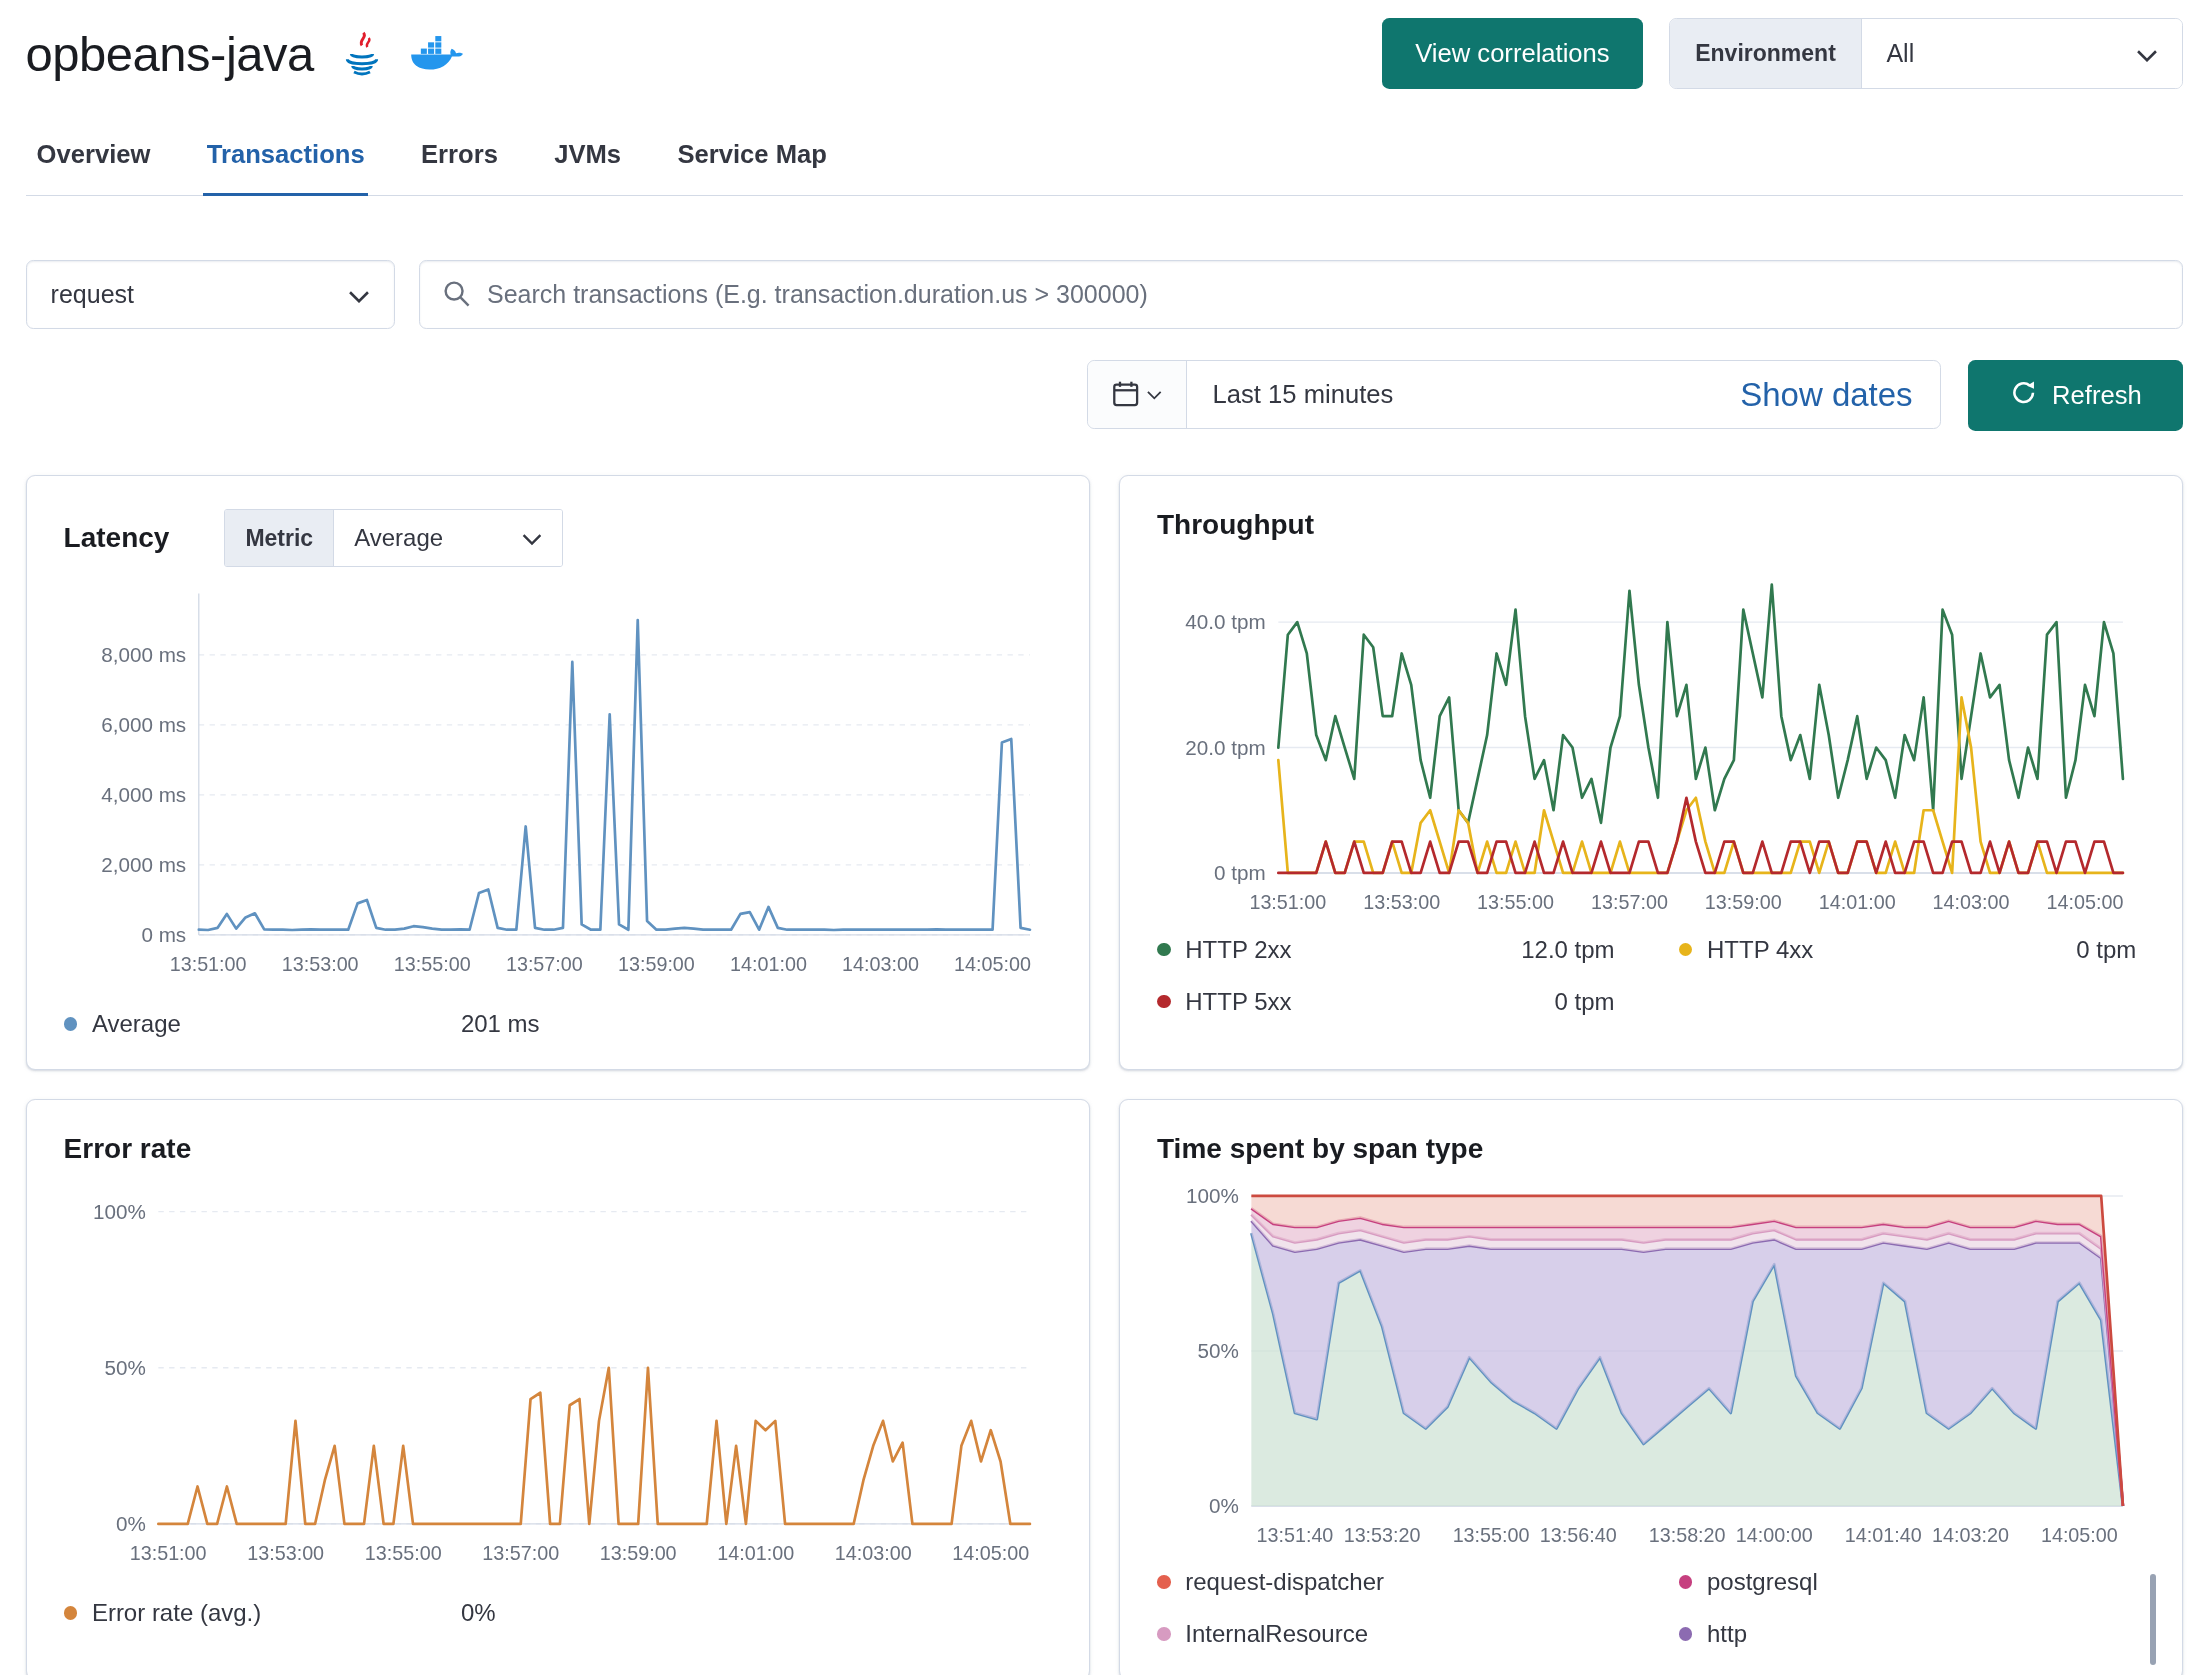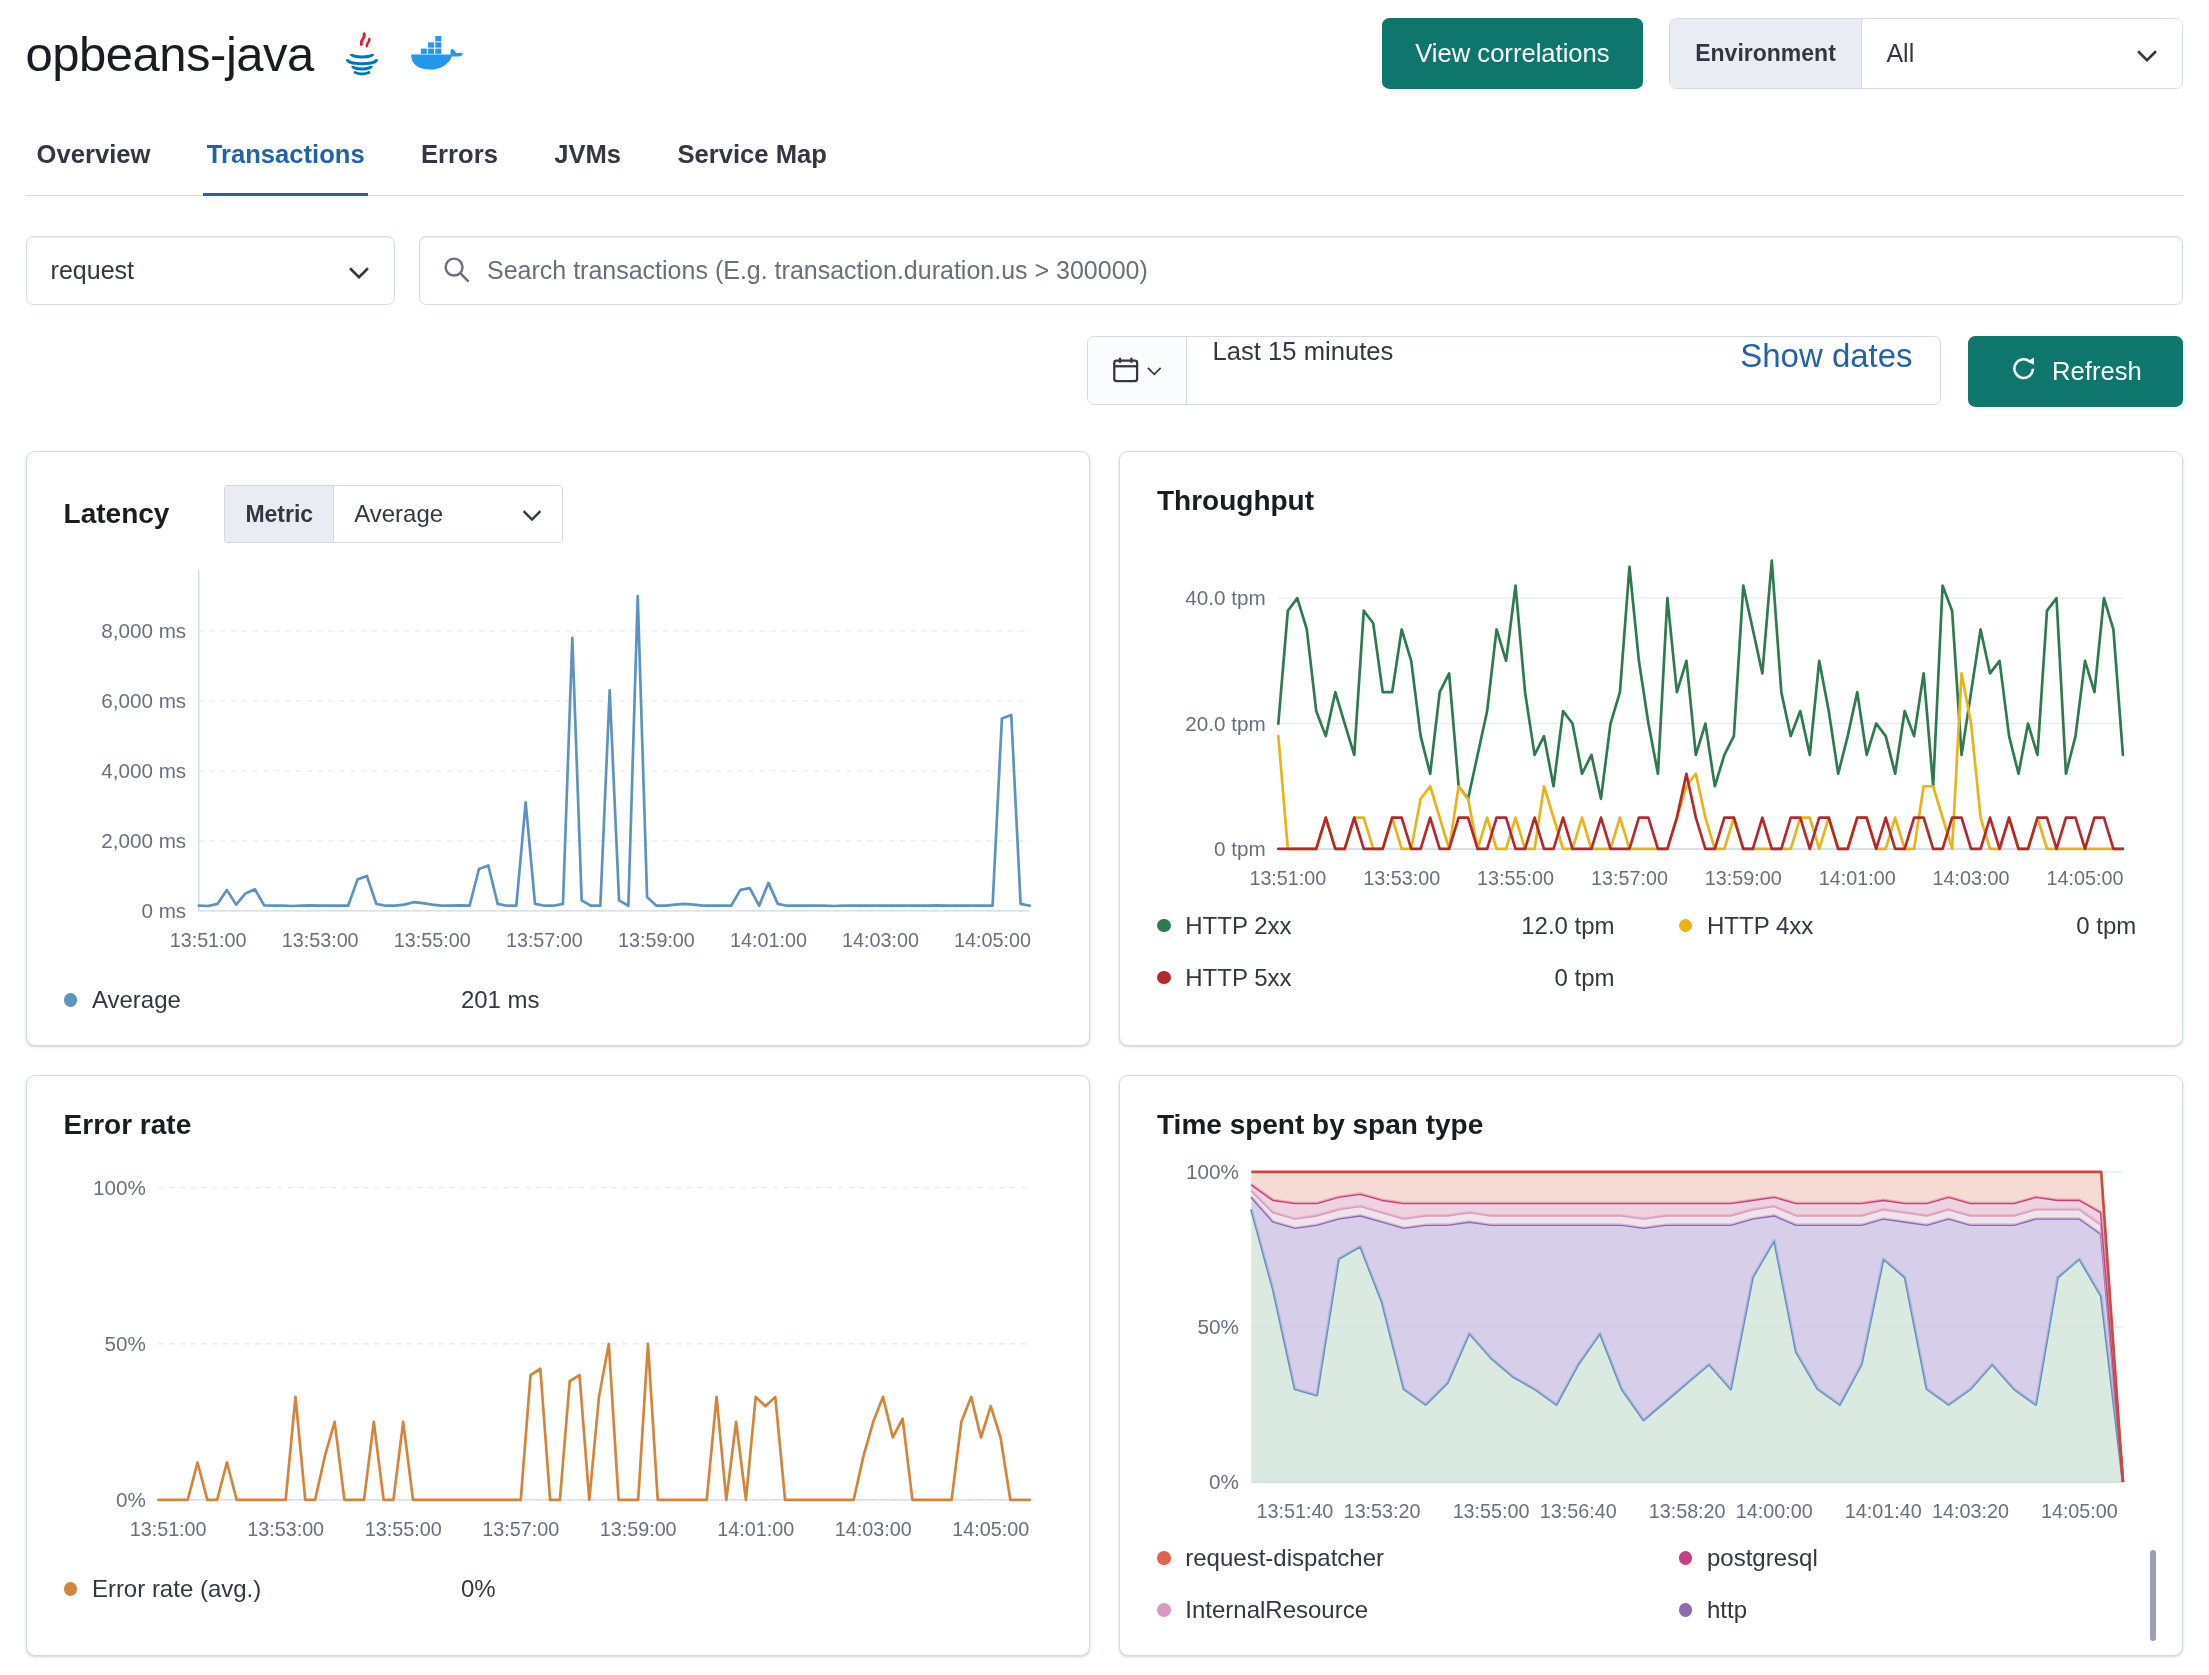--- a/index.html
+++ b/index.html
@@ -24,30 +24,30 @@
   .env-group { display:flex; height:71px; border-radius:7.3px; overflow:hidden; border:0.9px solid #d3dae6; cursor:pointer; }
   .env-label { background:#e9edf3; display:flex; align-items:center; padding:0 25.6px; font-size:23px; font-weight:600; color:#343741; border-right:0.9px solid #d3dae6; }
   .env-value { background:#fff; display:flex; align-items:center; justify-content:space-between; width:320px; padding:0 24px; font-size:25px; }
 
   
   .tabs { display:flex; gap:49px; margin-top:31px; border-bottom:0.9px solid #d3dae6; padding:0 7.3px; }
   .tab { font-size:25.6px; font-weight:600; padding:20px 3.7px 24px 3.7px; color:#343741; cursor:pointer; border-bottom:3.7px solid transparent; margin-bottom:-0.9px; }
   .tab.active { color:#2362a9; border-bottom-color:#2362a9; }
 
   
-  .filter-row { display:flex; gap:24px; margin-top:40px; }
+  .filter-row { display:flex; gap:24px; margin-top:64px; }
   .field { background:#fff; border:0.9px solid #d3dae6; border-radius:7.3px; height:69px; display:flex; align-items:center; box-shadow:0 0.9px 1.8px rgba(152,162,179,.2) inset; }
   .type-select { width:369px; padding:0 24px; justify-content:space-between; font-size:25px; cursor:pointer; }
   .search-box { flex:1; padding:0 22px; gap:16.4px; }
   .search-box input { border:none; outline:none; flex:1; font-family:inherit; font-size:25px; color:#343741; background:transparent; }
   .search-box input::placeholder { color:#69707d; }
 
   
   .date-row { display:flex; justify-content:flex-end; gap:27.4px; margin-top:31px; }
-  .datepicker { width:854px; height:69px; border:0.9px solid #d3dae6; border-radius:7.3px; display:flex; align-items:flex-start; background:#fff; }
+  .datepicker { width:854px; height:69px; border:0.9px solid #d3dae6; border-radius:7.3px; display:flex; align-items:center; background:#fff; }
   .cal-btn { width:99px; height:100%; display:flex; align-items:center; justify-content:center; gap:7.3px; border-right:0.9px solid #d3dae6; cursor:pointer; background:#fbfcfd; border-radius:7.3px 0 0 7.3px; }
   .date-text { flex:1; padding:0 25.6px; font-size:25.6px; color:#343741; cursor:pointer; }
   .show-dates { color:#2362a9; font-size:33px; padding-right:27.4px; cursor:pointer; white-space:nowrap; }
   .btn-refresh { min-width:215px; justify-content:center; }
 
   
   .grid { display:grid; grid-template-columns:1fr 1fr; gap:29px; margin-top:44px; }
   .panel {
     border:0.9px solid #d3dae6; border-radius:9.1px; background:#fff;
     padding:33px 37px 31px 37px;

